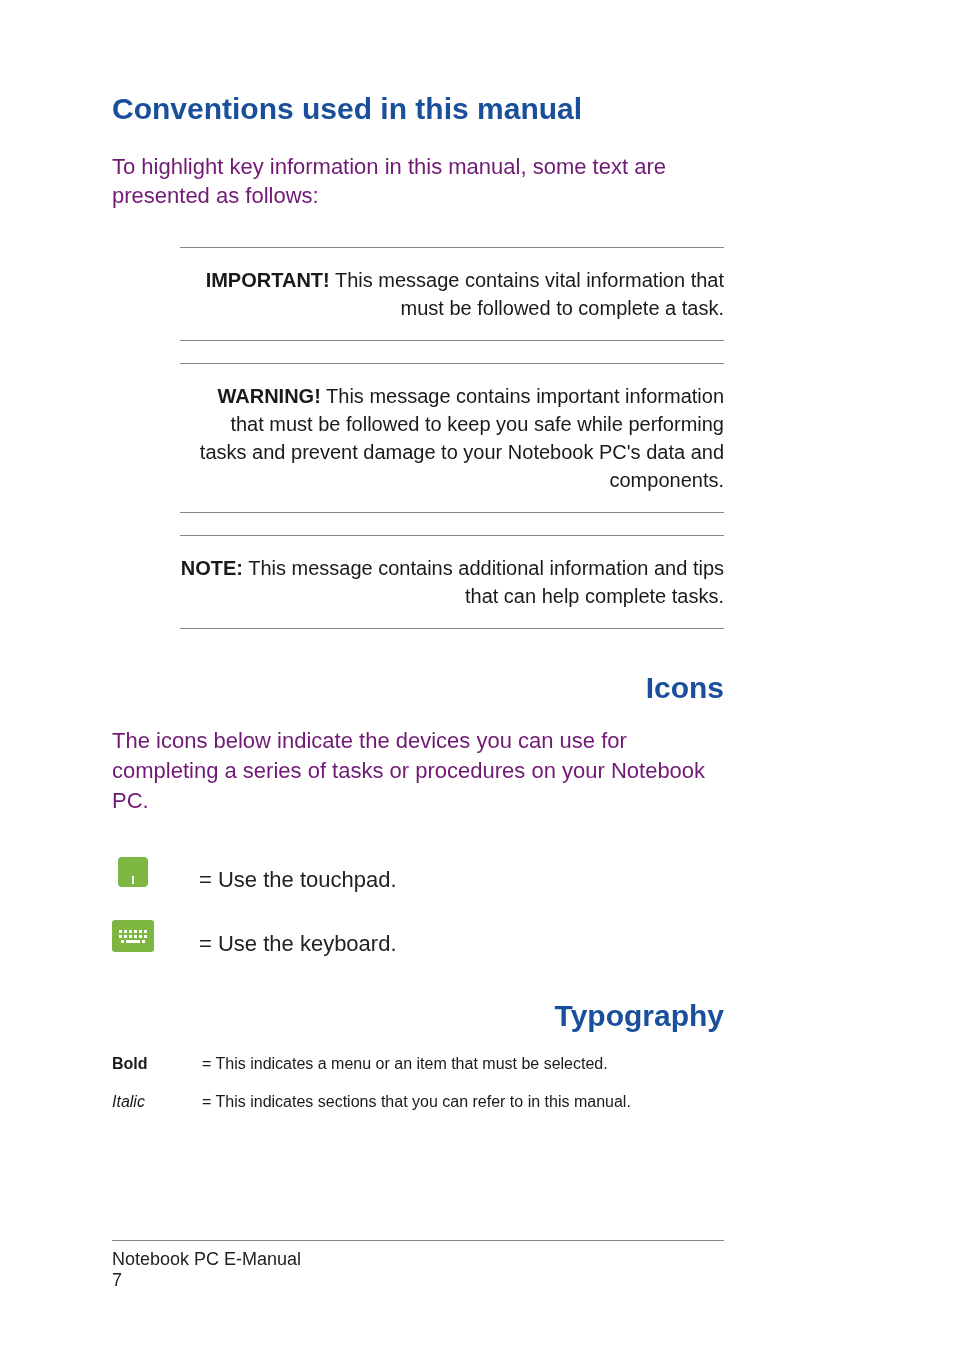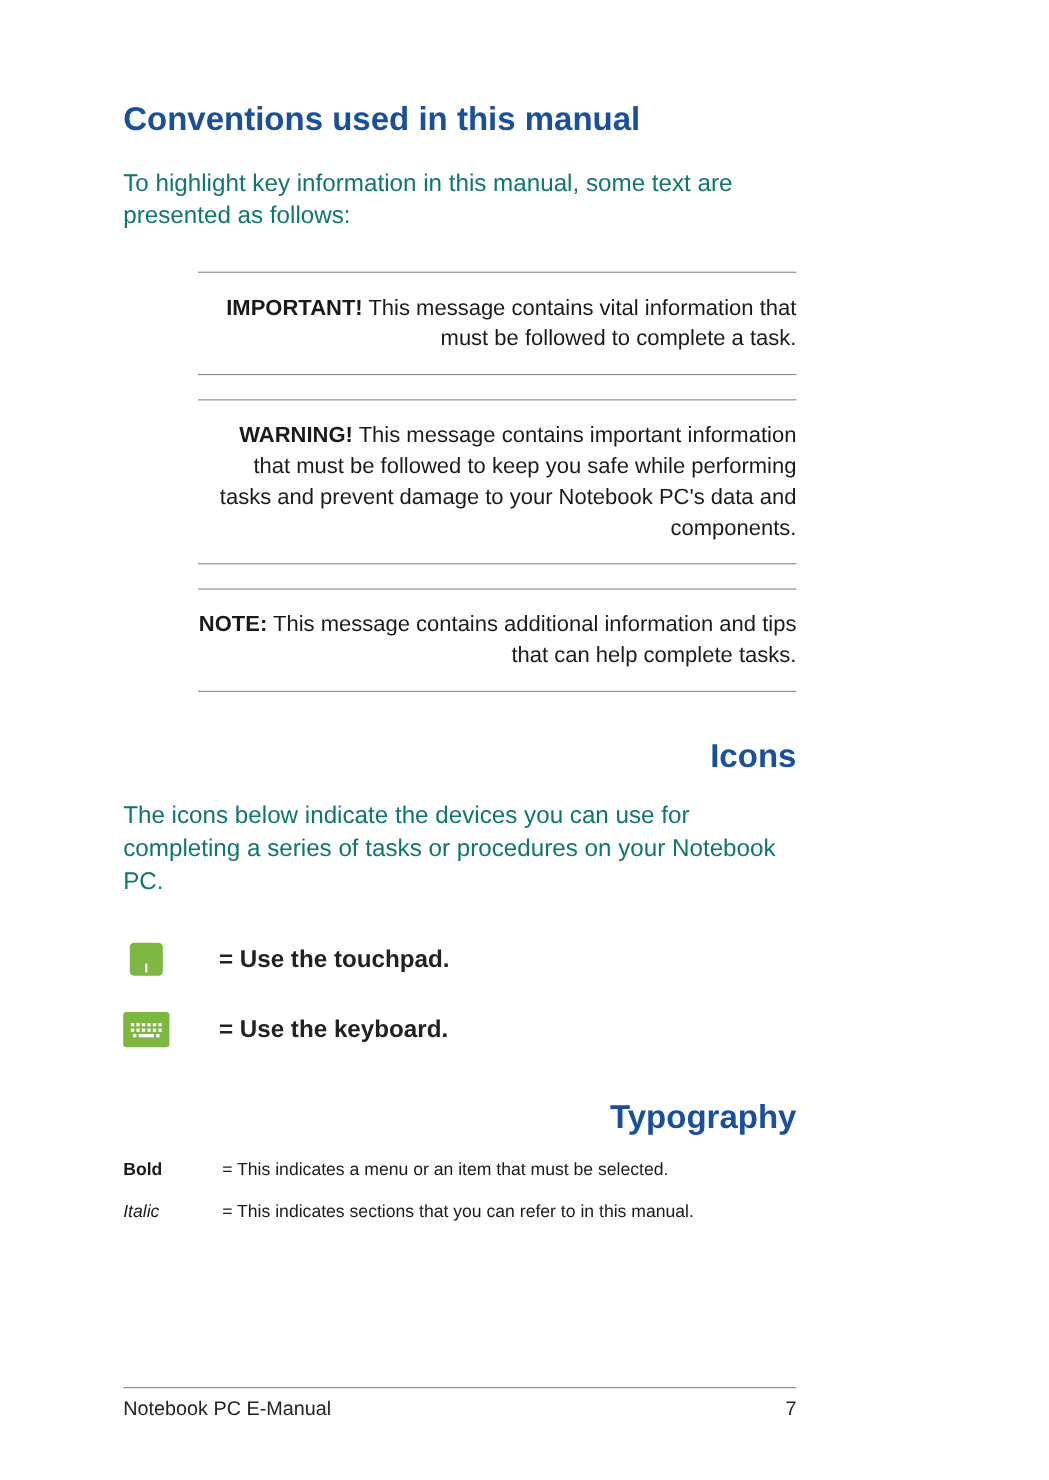--- a/index.html
+++ b/index.html
@@ -27,21 +27,21 @@
     color: #1a4f9c;
     font-size: 30px;
     font-weight: 700;
     margin: 40px 0 20px 0;
     line-height: 1.25;
     text-align: right;
   }
   .body-text {
     font-size: 22px;
     line-height: 1.35;
-    color: #0f766e;
+    color: #701a75;
     margin: 0 0 36px 0;
   }
   .callout-wrap {
     margin-left: 68px;
     margin-right: 0;
   }
   .callout {
     border-top: 1px solid #888;
     border-bottom: 1px solid #888;
     padding: 18px 0 18px 0;
@@ -51,23 +51,22 @@
     text-align: right;
   }
   .callout .label {
     font-weight: 700;
   }
   .icons-section {
     margin-top: 28px;
   }
   .icon-row {
     display: flex;
-    align-items: center;
+    align-items: flex-end;
     margin-bottom: 22px;
-    font-weight: bold;
   }
   .icon-box {
     width: 42px;
     height: 42px;
     margin-right: 45px;
     display: flex;
     align-items: center;
     justify-content: center;
     flex-shrink: 0;
   }
@@ -145,20 +144,21 @@
     position: absolute;
     left: 112px;
     right: 112px;
     bottom: 54px;
     border-top: 1px solid #888;
     padding-top: 8px;
     display: flex;
     justify-content: space-between;
     font-size: 18px;
     color: #222;
+    flex-direction: column;
   }
 </style>
 </head>
 <body>
 
 <div class="page">
 
   <h1 class="h1">Conventions used in this manual</h1>
 
   <p class="body-text">To highlight key information in this manual, some text are presented as follows:</p>

